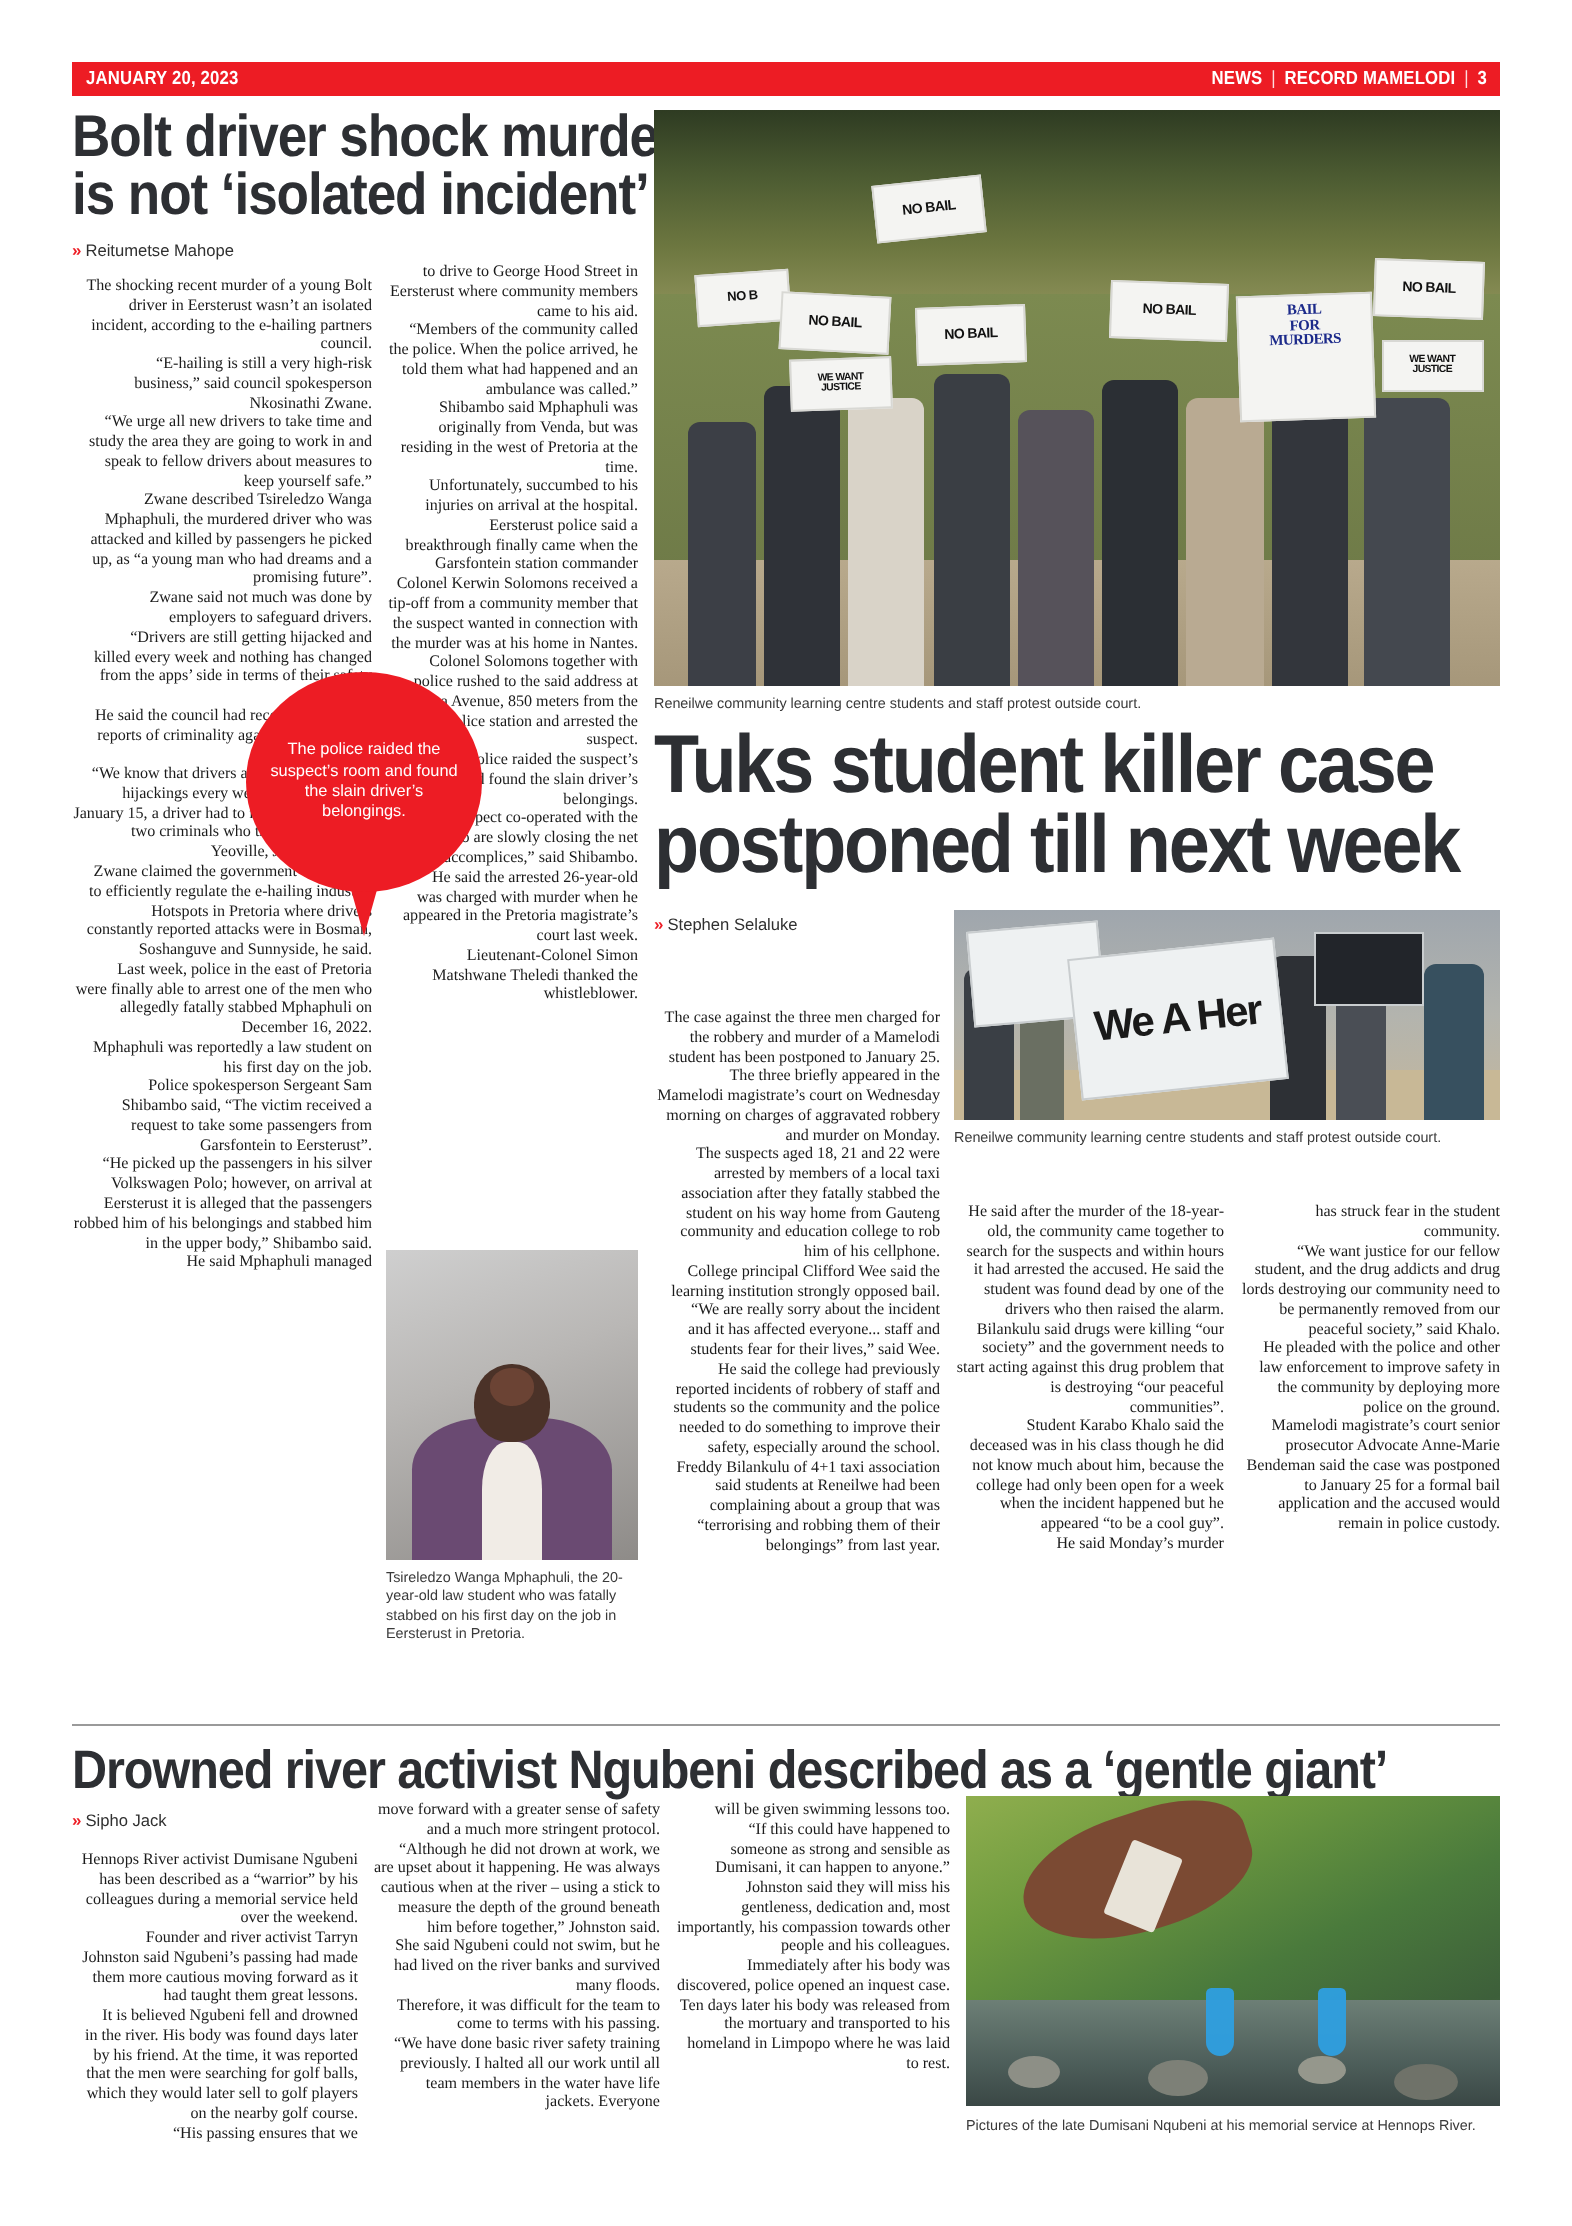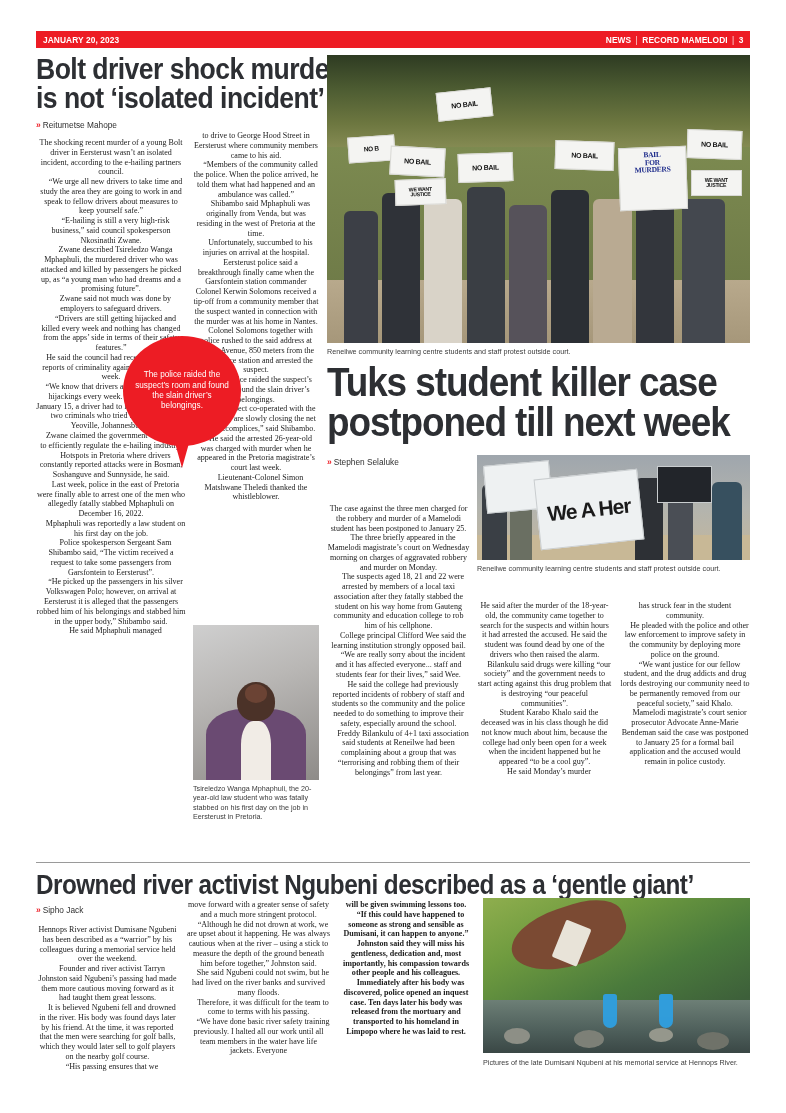--- a/index.html
+++ b/index.html
@@ -54,21 +54,21 @@
     white-space: nowrap;
   }
   .byline .arrows { color: #ed1c24; font-size: 8.5px; letter-spacing:-2px; font-weight:bold;}
 
   
   .col {
     position: absolute;
     font-family: "Liberation Serif", serif;
     font-size: 8.05px;
     line-height: 1.215;
-    text-align: center;
+    text-align: right;
     color: #1b1b1b;
     -webkit-hyphens: none;
   }
   .col p { margin: 0; }
   .col p.ind { text-indent: 9px; }
 
   
   .photo { position: absolute; overflow: hidden; background:#55606a; }
   .caption {
     position: absolute;
@@ -160,22 +160,22 @@
 
   <h1 class="headline" id="hl-bolt">Bolt driver shock murder is not ‘isolated incident’</h1>
 
   <div class="byline" style="position:absolute;left:36px;top:120px;">
     <span class="arrows">»</span>
     <span>Reitumetse Mahope</span>
   </div>
 
   <div class="col" id="bolt-c1" style="left:36px; top:138px; width:150px;">
       <p>The shocking recent murder of a young Bolt driver in Eersterust wasn’t an isolated incident, according to the e-hailing partners council.</p>
+      <p class="ind">“E-hailing is still a very high-risk business,” said council spokesperson Nkosinathi Zwane.</p>
       <p class="ind">“We urge all new drivers to take time and study the area they are going to work in and speak to fellow drivers about measures to keep yourself safe.”</p>
-      <p class="ind">“E-hailing is still a very high-risk business,” said council spokesperson Nkosinathi Zwane.</p>
       <p class="ind">Zwane described Tsireledzo Wanga Mphaphuli, the murdered driver who was attacked and killed by passengers he picked up, as “a young man who had dreams and a promising future”.</p>
       <p class="ind">Zwane said not much was done by employers to safeguard drivers.</p>
       <p class="ind">“Drivers are still getting hijacked and killed every week and nothing has changed from the apps’ side in terms of their safety features.”</p>
       <p class="ind">He said the council had received numerous reports of criminality against drivers every week.</p>
       <p class="ind">“We know that drivers are always reporting hijackings every week. On the night of January 15, a driver had to fight back and shot two criminals who tried to rob him in Yeoville, Johannesburg.”</p>
       <p class="ind">Zwane claimed the government was failing to efficiently regulate the e-hailing industry.</p>
       <p class="ind">Hotspots in Pretoria where drivers constantly reported attacks were in Bosman, Soshanguve and Sunnyside, he said.</p>
       <p class="ind">Last week, police in the east of Pretoria were finally able to arrest one of the men who allegedly fatally stabbed Mphaphuli on December 16, 2022.</p>
       <p class="ind">Mphaphuli was reportedly a law student on his first day on the job.</p>
       <p class="ind">Police spokesperson Sergeant Sam Shibambo said, “The victim received a request to take some passengers from Garsfontein to Eersterust”.</p>
@@ -255,22 +255,22 @@
       <p class="ind">Freddy Bilankulu of 4+1 taxi association said students at Reneilwe had been complaining about a group that was “terrorising and robbing them of their belongings” from last year.</p>
     </div>
   <div class="col" id="tuks-c2" style="left:477px; top:601px; width:135px;">
       <p>He said after the murder of the 18-year-old, the community came together to search for the suspects and within hours it had arrested the accused. He said the student was found dead by one of the drivers who then raised the alarm.</p>
       <p class="ind">Bilankulu said drugs were killing “our society” and the government needs to start acting against this drug problem that is destroying “our peaceful communities”.</p>
       <p class="ind">Student Karabo Khalo said the deceased was in his class though he did not know much about him, because the college had only been open for a week when the incident happened but he appeared “to be a cool guy”.</p>
       <p class="ind">He said Monday’s murder</p>
     </div>
   <div class="col" id="tuks-c3" style="left:620px; top:601px; width:130px;">
       <p>has struck fear in the student community.</p>
+      <p class="ind">“We want justice for our fellow student, and the drug addicts and drug lords destroying our community need to be permanently removed from our peaceful society,” said Khalo.</p>
       <p class="ind">He pleaded with the police and other law enforcement to improve safety in the community by deploying more police on the ground.</p>
-      <p class="ind">“We want justice for our fellow student, and the drug addicts and drug lords destroying our community need to be permanently removed from our peaceful society,” said Khalo.</p>
       <p class="ind">Mamelodi magistrate’s court senior prosecutor Advocate Anne-Marie Bendeman said the case was postponed to January 25 for a formal bail application and the accused would remain in police custody.</p>
     </div>
 
   <div class="photo" style="left:477px; top:455px; width:273px; height:105px;">
     <div class="tk-bg"></div>
     <div class="tk-ground"></div>
     <div class="person" style="left:2%;  width:9%;  height:72%; background:#3a3f45;"></div>
     <div class="person" style="left:12%; width:8%;  height:65%; background:#6a6f62;"></div>
     <div class="person" style="left:58%; width:10%; height:78%; background:#2d3035;"></div>
     <div class="person" style="left:70%; width:9%;  height:70%; background:#4a4e55;"></div>
@@ -296,21 +296,21 @@
       <p class="ind">It is believed Ngubeni fell and drowned in the river. His body was found days later by his friend. At the time, it was reported that the men were searching for golf balls, which they would later sell to golf players on the nearby golf course.</p>
       <p class="ind">“His passing ensures that we</p>
     </div>
   <div class="col" id="dr-c2" style="left:187px; top:900px; width:143px;">
       <p>move forward with a greater sense of safety and a much more stringent protocol.</p>
       <p class="ind">“Although he did not drown at work, we are upset about it happening. He was always cautious when at the river – using a stick to measure the depth of the ground beneath him before together,” Johnston said.</p>
       <p class="ind">She said Ngubeni could not swim, but he had lived on the river banks and survived many floods.</p>
       <p class="ind">Therefore, it was difficult for the team to come to terms with his passing.</p>
       <p class="ind">“We have done basic river safety training previously. I halted all our work until all team members in the water have life jackets. Everyone</p>
     </div>
-  <div class="col" id="dr-c3" style="left:337px; top:900px; width:138px;font-weight:bold;">
+  <div class="col" id="dr-c3" style="left:337px; top:900px; width:138px;">
       <p>will be given swimming lessons too.</p>
       <p class="ind">“If this could have happened to someone as strong and sensible as Dumisani, it can happen to anyone.”</p>
       <p class="ind">Johnston said they will miss his gentleness, dedication and, most importantly, his compassion towards other people and his colleagues.</p>
       <p class="ind">Immediately after his body was discovered, police opened an inquest case. Ten days later his body was released from the mortuary and transported to his homeland in Limpopo where he was laid to rest.</p>
     </div>
 
   <div class="photo" style="left:483px; top:898px; width:267px; height:155px;">
     <div class="river-bg"></div>
     <div class="river-water"></div>
     <div class="river-hand"></div>

